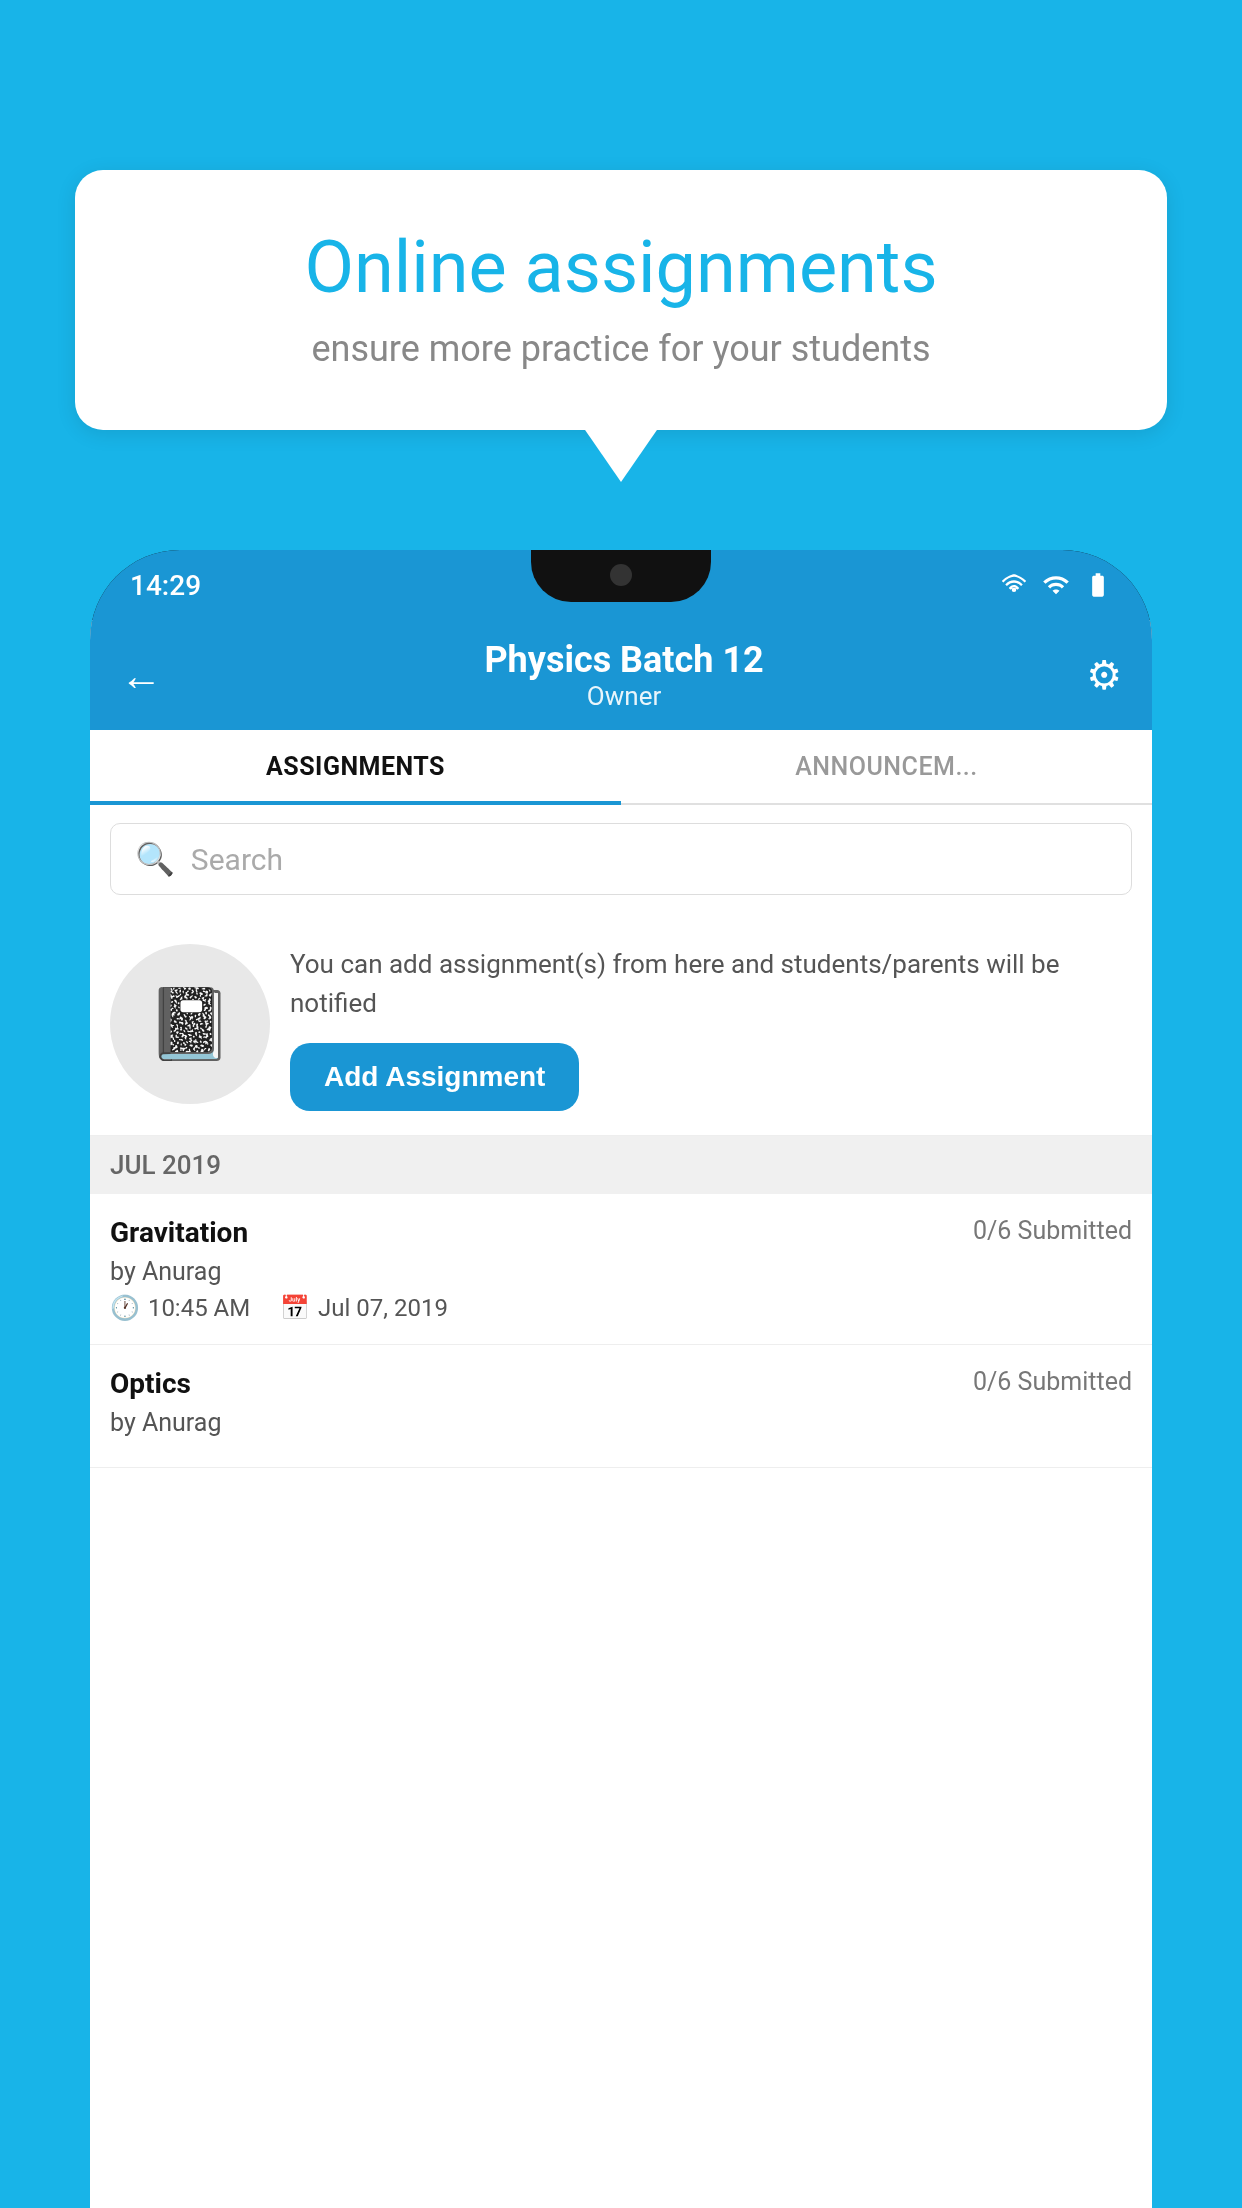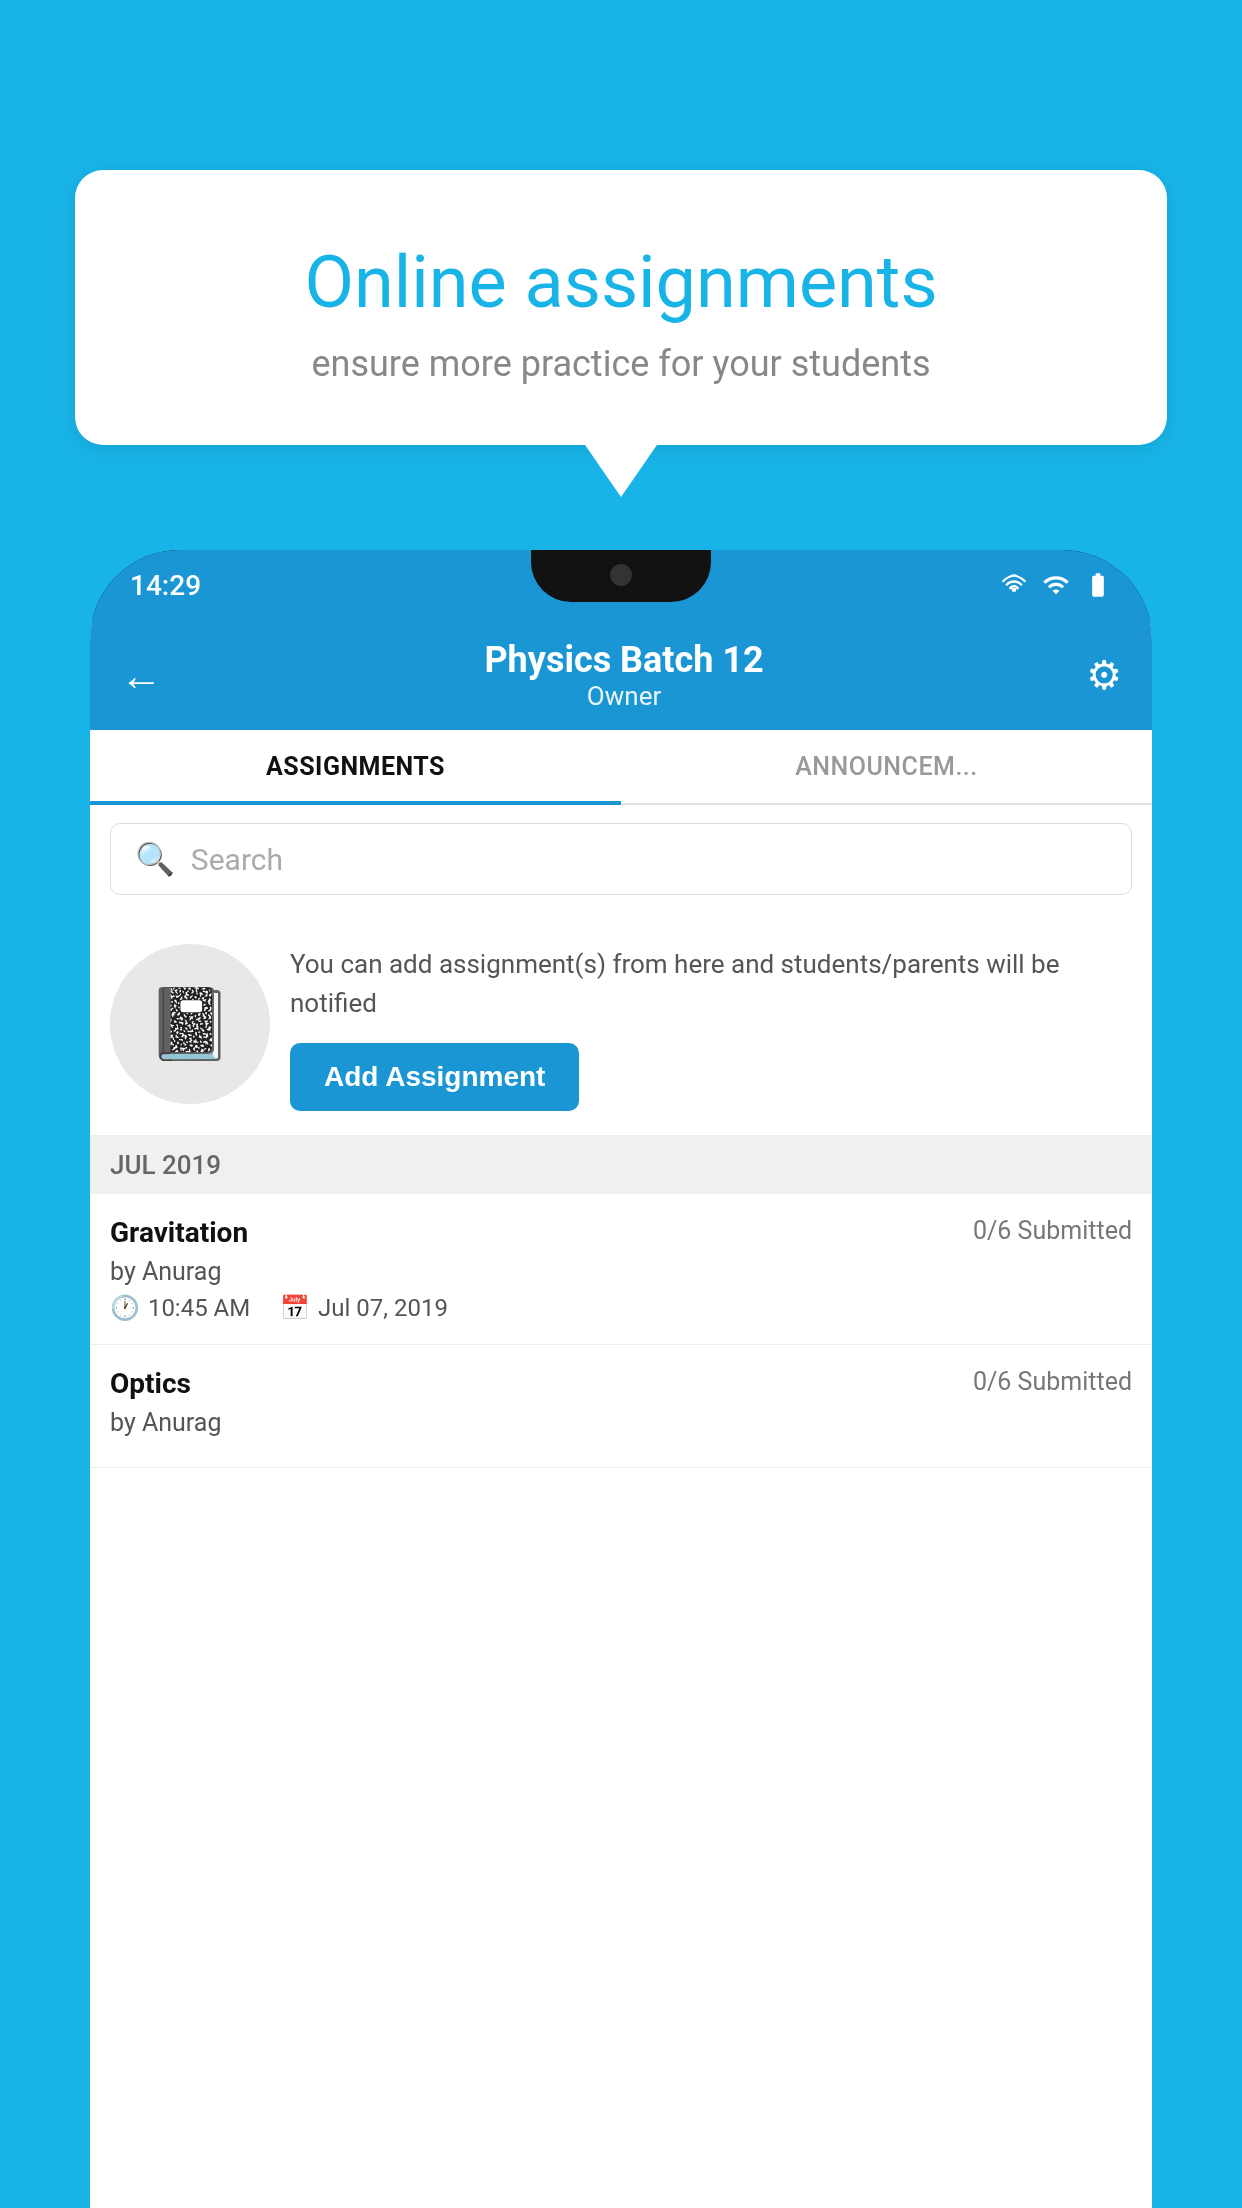--- a/index.html
+++ b/index.html
@@ -35,21 +35,20 @@
       border-left: 38px solid transparent;
       border-right: 38px solid transparent;
       border-top: 55px solid white;
     }
     .bubble-title {
       font-size: 72px;
       color: #18b4e8;
       font-weight: 400;
       text-align: center;
       margin-bottom: 18px;
-      margin-top: 15px;
     }
     .bubble-subtitle {
       font-size: 36px;
       color: #888;
       text-align: center;
       font-weight: 400;
     }
 
     
     .phone-frame {
@@ -238,21 +237,21 @@
       font-size: 26px;
       color: #555;
       line-height: 1.5;
       margin-bottom: 20px;
       margin-top: 8px;
     }
     .add-assignment-btn {
       background: #1a96d4;
       color: white;
       border: none;
-      border-radius: 10px;
+      border-radius: 20px;
       padding: 18px 34px;
       font-size: 28px;
       font-weight: 600;
       cursor: pointer;
     }
 
     
     .section-header {
       background: #f0f0f0;
       padding: 14px 20px;

